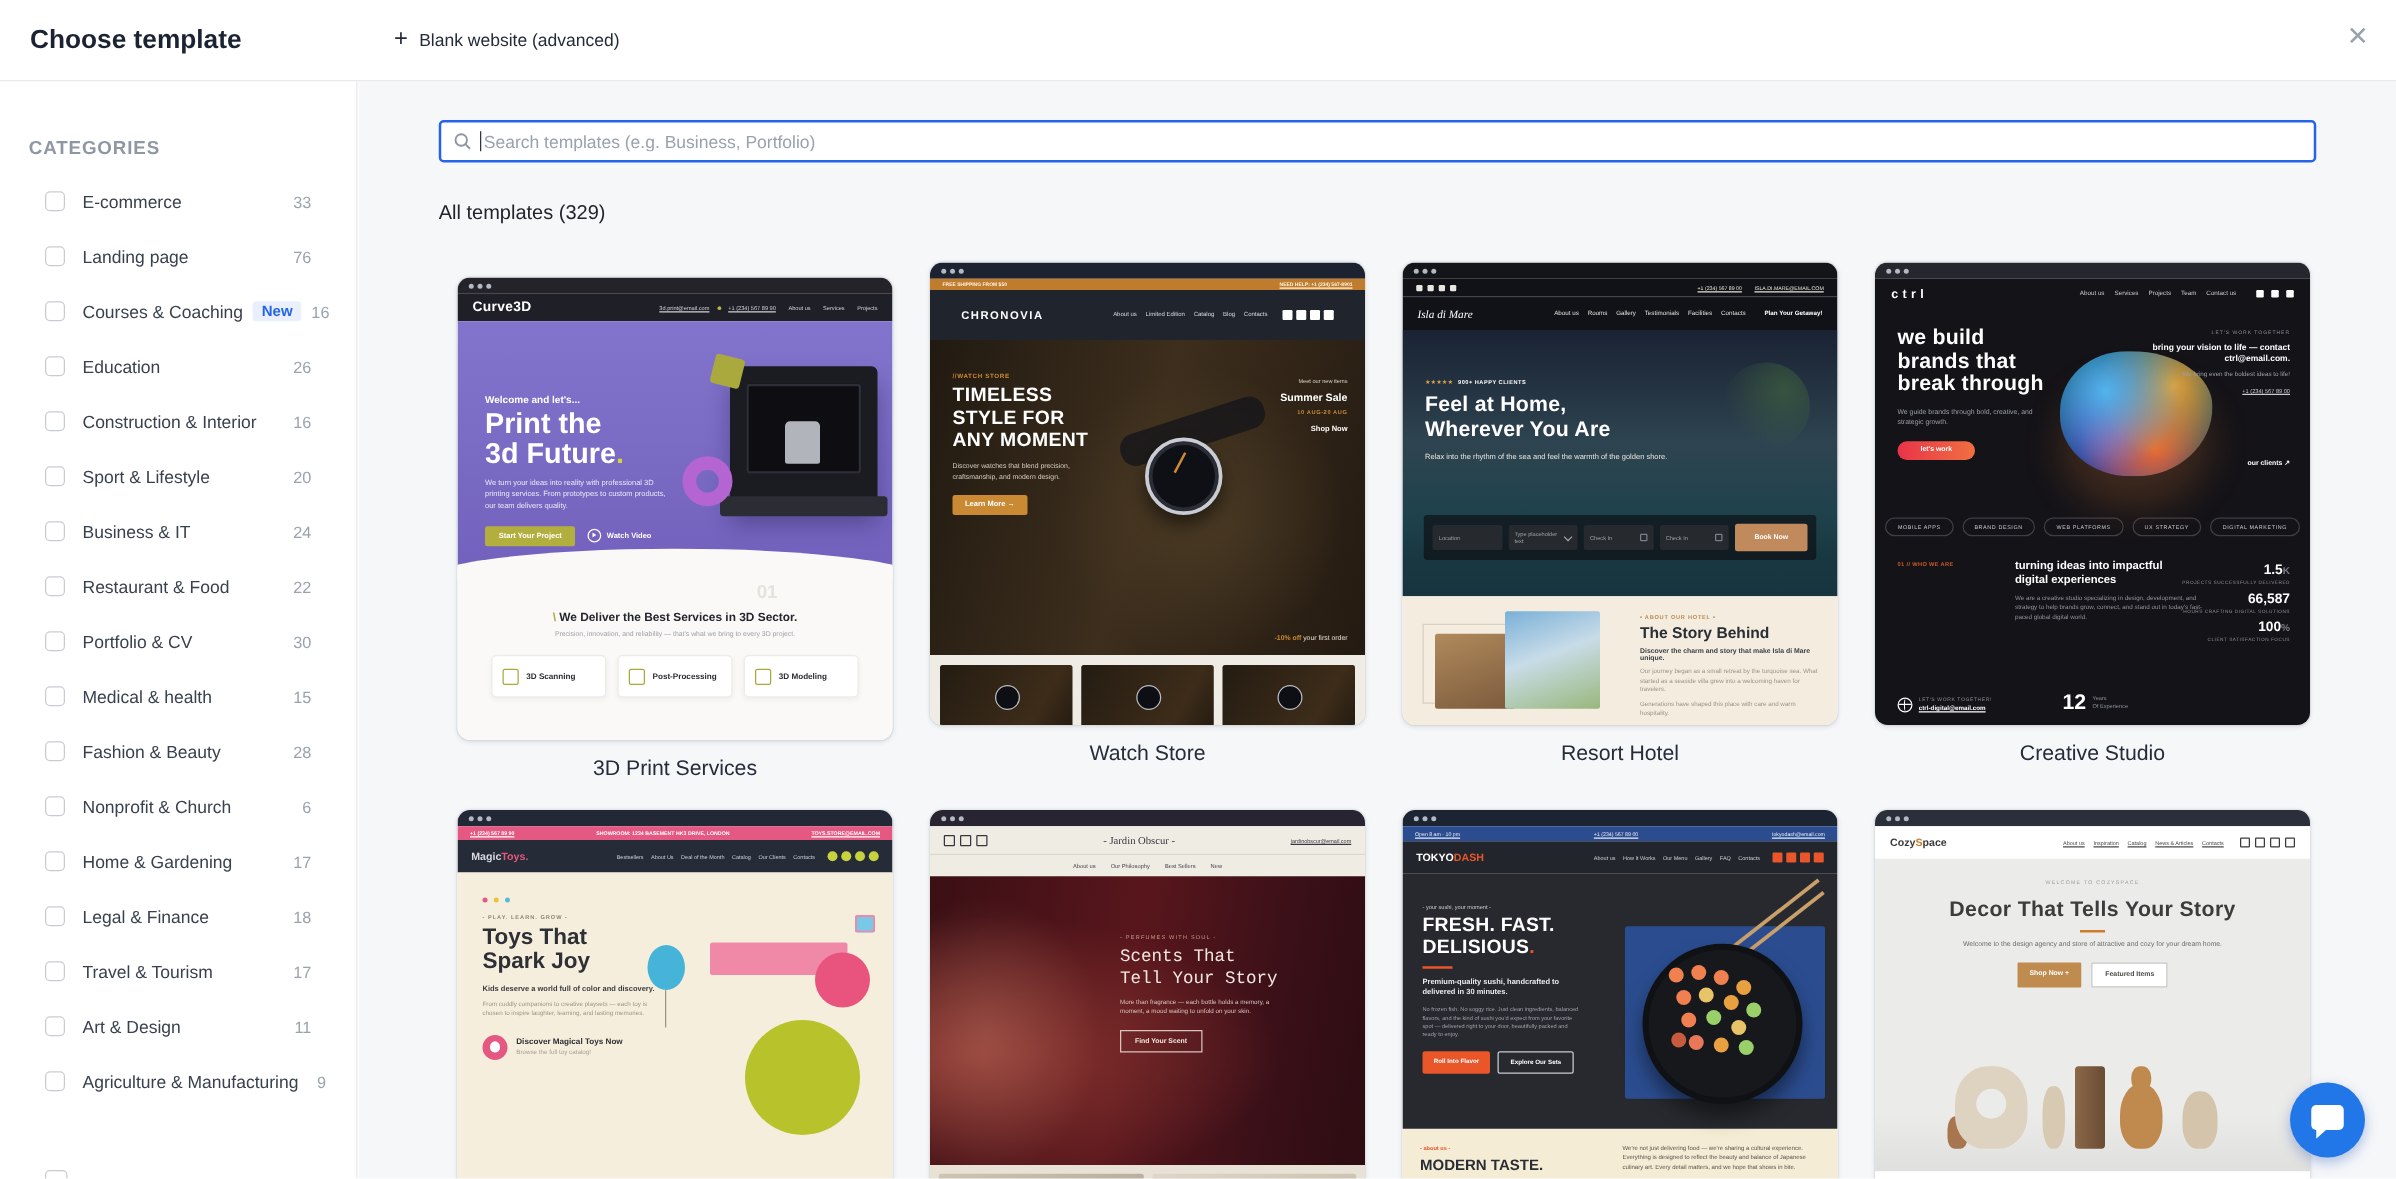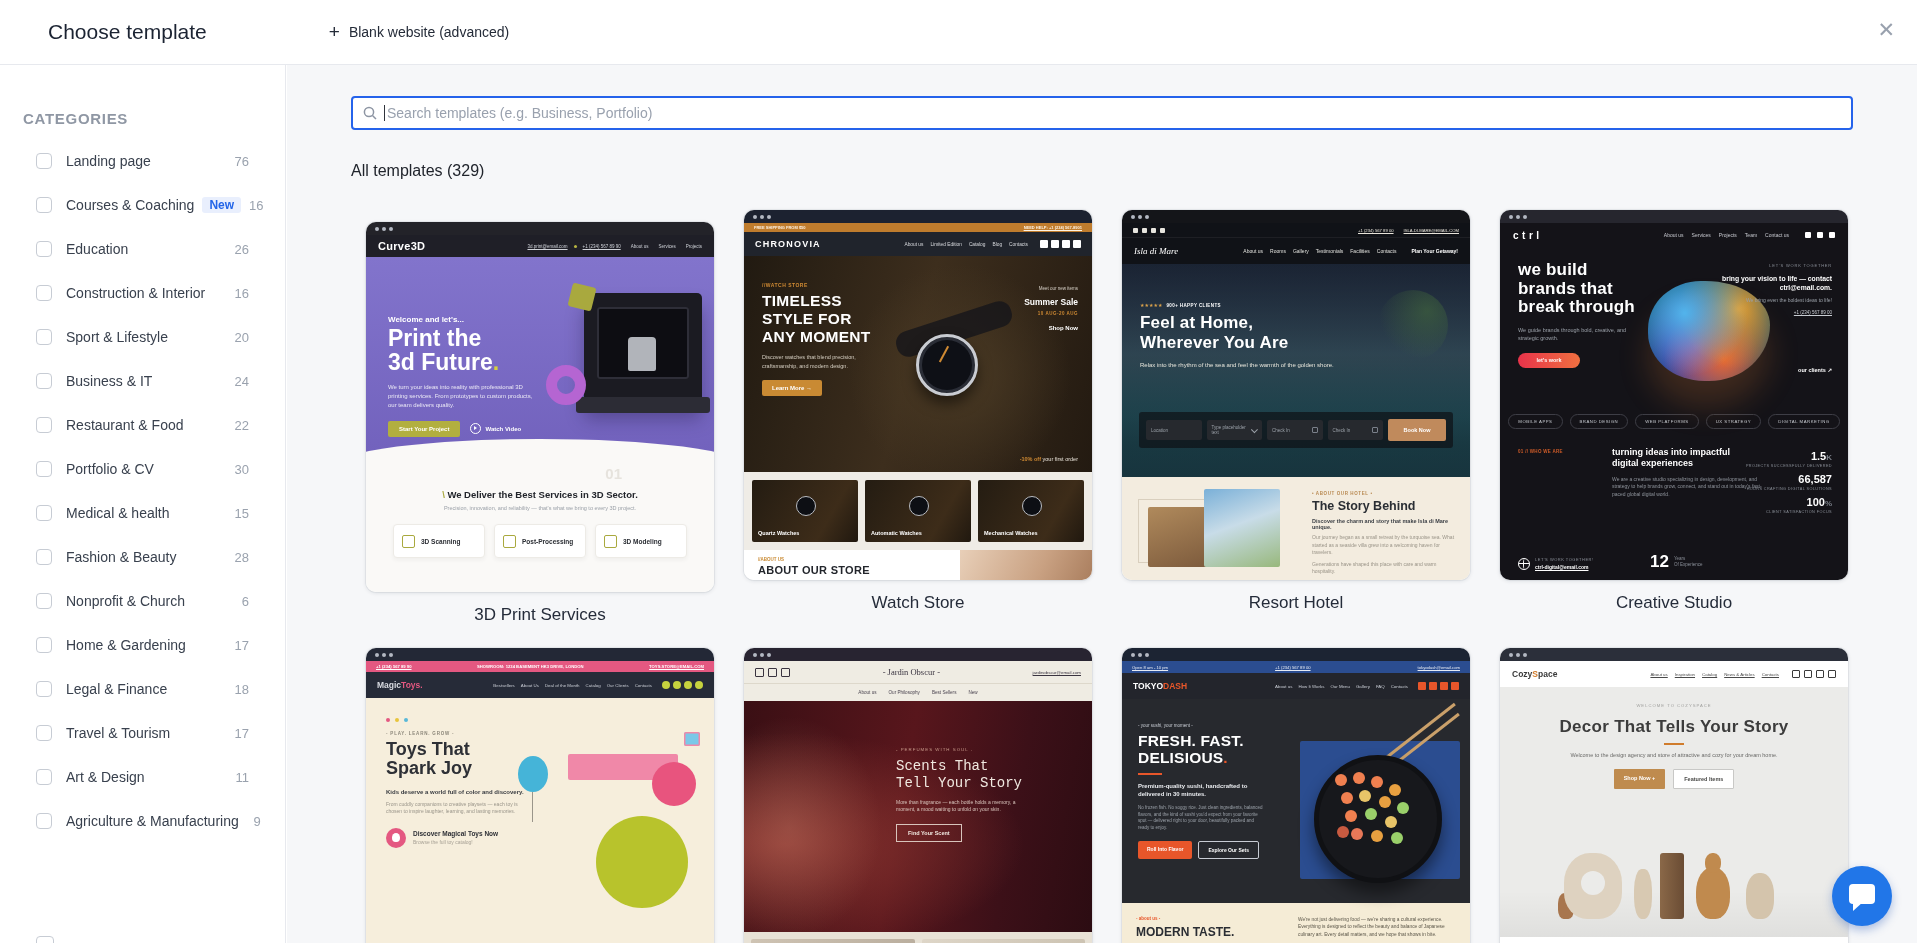--- a/index.html
+++ b/index.html
@@ -2,21 +2,21 @@
 <html><head>
 <meta charset="utf-8">
 <style>
   html,body{margin:0;padding:0;background:#fff}
   .app{position:relative;width:1917px;height:943px;overflow:hidden;background:#fff;
        font-family:"Liberation Sans",sans-serif;color:#1d2433}
 
   
   .hdr{position:absolute;top:0;left:0;right:0;height:64px;background:#fff;
        border-bottom:1px solid #e7e9ee;display:flex;align-items:center;z-index:6}
-  .hdr h1{font-size:21px;margin:0 0 0 48px;font-weight:400;color:#1b2332}
+  .hdr h1{font-size:21px;margin:0 0 0 24px;font-weight:700;color:#1b2332}
   .blank{display:flex;align-items:center;gap:9px;margin-left:122px;font-size:14px;color:#242b38;cursor:pointer}
   .blank .plus{font-size:19px;font-weight:400;line-height:1;margin-top:-2px}
   .close{position:absolute;right:22px;top:19px;font-size:21px;color:#99a1ae;cursor:pointer;line-height:1;font-weight:400}
 
   
   .side{position:absolute;top:64px;left:0;width:286px;bottom:0;background:#fff;
         border-right:1px solid #e7e9ee;padding-top:46px;box-sizing:border-box;overflow:hidden}
   .cats{font-size:15px;font-weight:700;letter-spacing:.7px;color:#8f97a4;margin:0 0 12px 23px}
   .crow{display:flex;align-items:center;height:44px;padding:0 36px;cursor:pointer;box-sizing:border-box}
   .cb{appearance:none;-webkit-appearance:none;width:16px;height:16px;border:1.5px solid #c7ccd4;
@@ -84,25 +84,25 @@
   .c0chip{width:92px;height:34px;background:#fff;border:1px solid #edebe6;border-radius:4px;display:flex;align-items:center;
           gap:6px;padding:0 8px;box-sizing:border-box;box-shadow:0 2px 4px rgba(40,40,30,.05)}
   .fic{width:11px;height:11px;border:1.5px solid #a9a93e;border-radius:2px;flex:none}
   .c0chip span{font-size:6.5px;font-weight:700;color:#2a2d33;text-align:left}
 
   
   .c1 .bar{background:#1c2230}
   .c1s{height:9px;background:#bf7c2d;display:flex;align-items:center;justify-content:space-between;padding:0 10px;
        font-size:4px;font-weight:700;color:#fdf3e4}
   .c1s .r{text-decoration:underline}
-  .c1h{height:24px;background:#20242c;display:flex;align-items:center;padding:0 11px;gap:7px}
+  .c1h{height:40px;background:#20242c;display:flex;align-items:center;padding:0 25px;gap:7px}
   .c1h .logo{font-size:9px;font-weight:700;letter-spacing:1.2px;color:#fff;margin-right:auto}
   .c1h .nv{font-size:4.8px;color:#d8dade}
   .c1h .soc{display:flex;gap:3px;margin-left:5px}
-  .c1hero{height:216px;position:relative;box-sizing:border-box;padding:0 0 0 18px;
+  .c1hero{height:252px;position:relative;box-sizing:border-box;padding:0 0 0 18px;
       background:radial-gradient(circle at 62% 55%,#4a3a24 0%,rgba(74,58,36,0) 45%),
                  linear-gradient(105deg,#211a11 0%,#3d2e1d 48%,#231a11 100%)}
   .c1k{font-size:5px;font-weight:700;color:#cf8a33;padding-top:26px;letter-spacing:.5px}
   .c1t{font-size:15.5px;line-height:1.15;font-weight:700;color:#fff;margin-top:4px;letter-spacing:.3px}
   .c1b{font-size:5.5px;line-height:1.5;color:#d6cfc2;width:118px;margin-top:8px}
   .c1btn{display:inline-block;background:#c98a33;color:#fff;font-size:6px;font-weight:700;padding:5px 10px;border-radius:2px;margin-top:10px}
   .c1r{position:absolute;right:14px;top:30px;text-align:right}
   .c1r .a{font-size:4.5px;color:#d8d2c8}
   .c1r .b{font-size:8.5px;font-weight:700;color:#fff;margin-top:6px}
   .c1r .c{font-size:4.5px;font-weight:700;color:#cf8a33;margin-top:4px;letter-spacing:.5px}
@@ -343,20 +343,26 @@
       <span>Blank website (advanced)</span>
     </div>
     <span class="close">✕</span>
   </div>
 
   <div class="side">
     <div class="cats">CATEGORIES</div>
 
     <label class="crow">
         <input type="checkbox" class="cb" style="">
+        <span class="lbl">E-commerce</span>
+        <span class="sp"></span>
+        <span class="cnt">33</span>
+      </label>
+    <label class="crow">
+        <input type="checkbox" class="cb" style="">
         <span class="lbl">Landing page</span>
         <span class="sp"></span>
         <span class="cnt">76</span>
       </label>
     <label class="crow">
         <input type="checkbox" class="cb" style="">
         <span class="lbl">Courses &amp; Coaching</span>
         <span class="sp"></span>
         <span class="badge">New</span>
         <span class="cnt">16</span>

